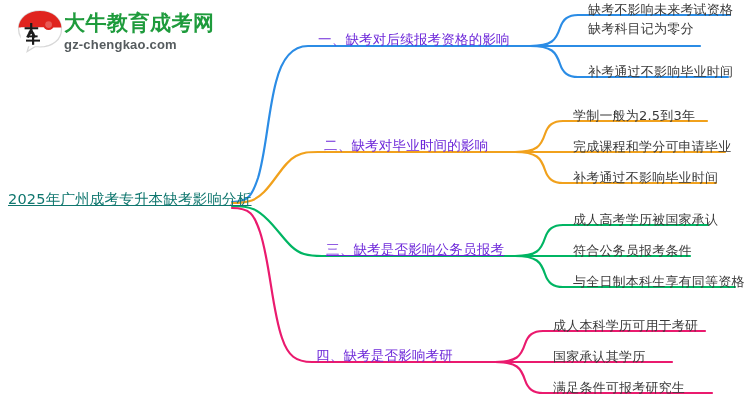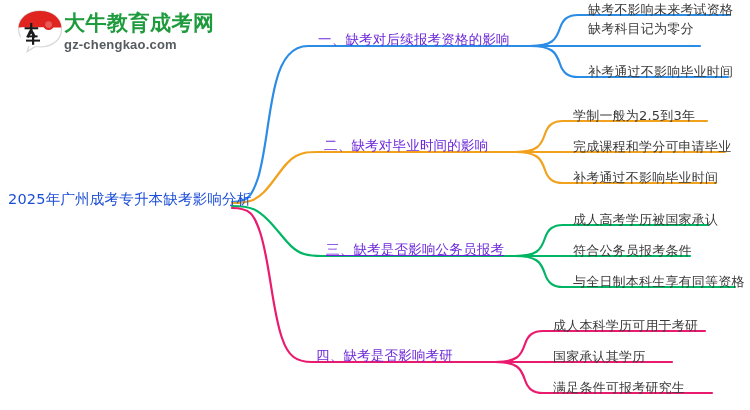--- a/index.html
+++ b/index.html
@@ -54,24 +54,25 @@
 
   
   .node-text {
     position: absolute;
     white-space: nowrap;
     color: #3c3c3c;
     font-family: "DejaVu Sans", "Liberation Sans", sans-serif;
   }
   #root-label {
     font-size: 14.5px;
-    color: #1d4ed8;
+    color: #0f766e;
     left: 8px;
     top: 190px;
     letter-spacing: 0.2px;
+    text-decoration: underline;
   }
   .branch-label {
     font-size: 13.5px;
     color: #6d28d9;
     letter-spacing: 0.2px;
   }
   .leaf-label {
     font-size: 13px;
     color: #3a3a3a;
     letter-spacing: 0.2px;

